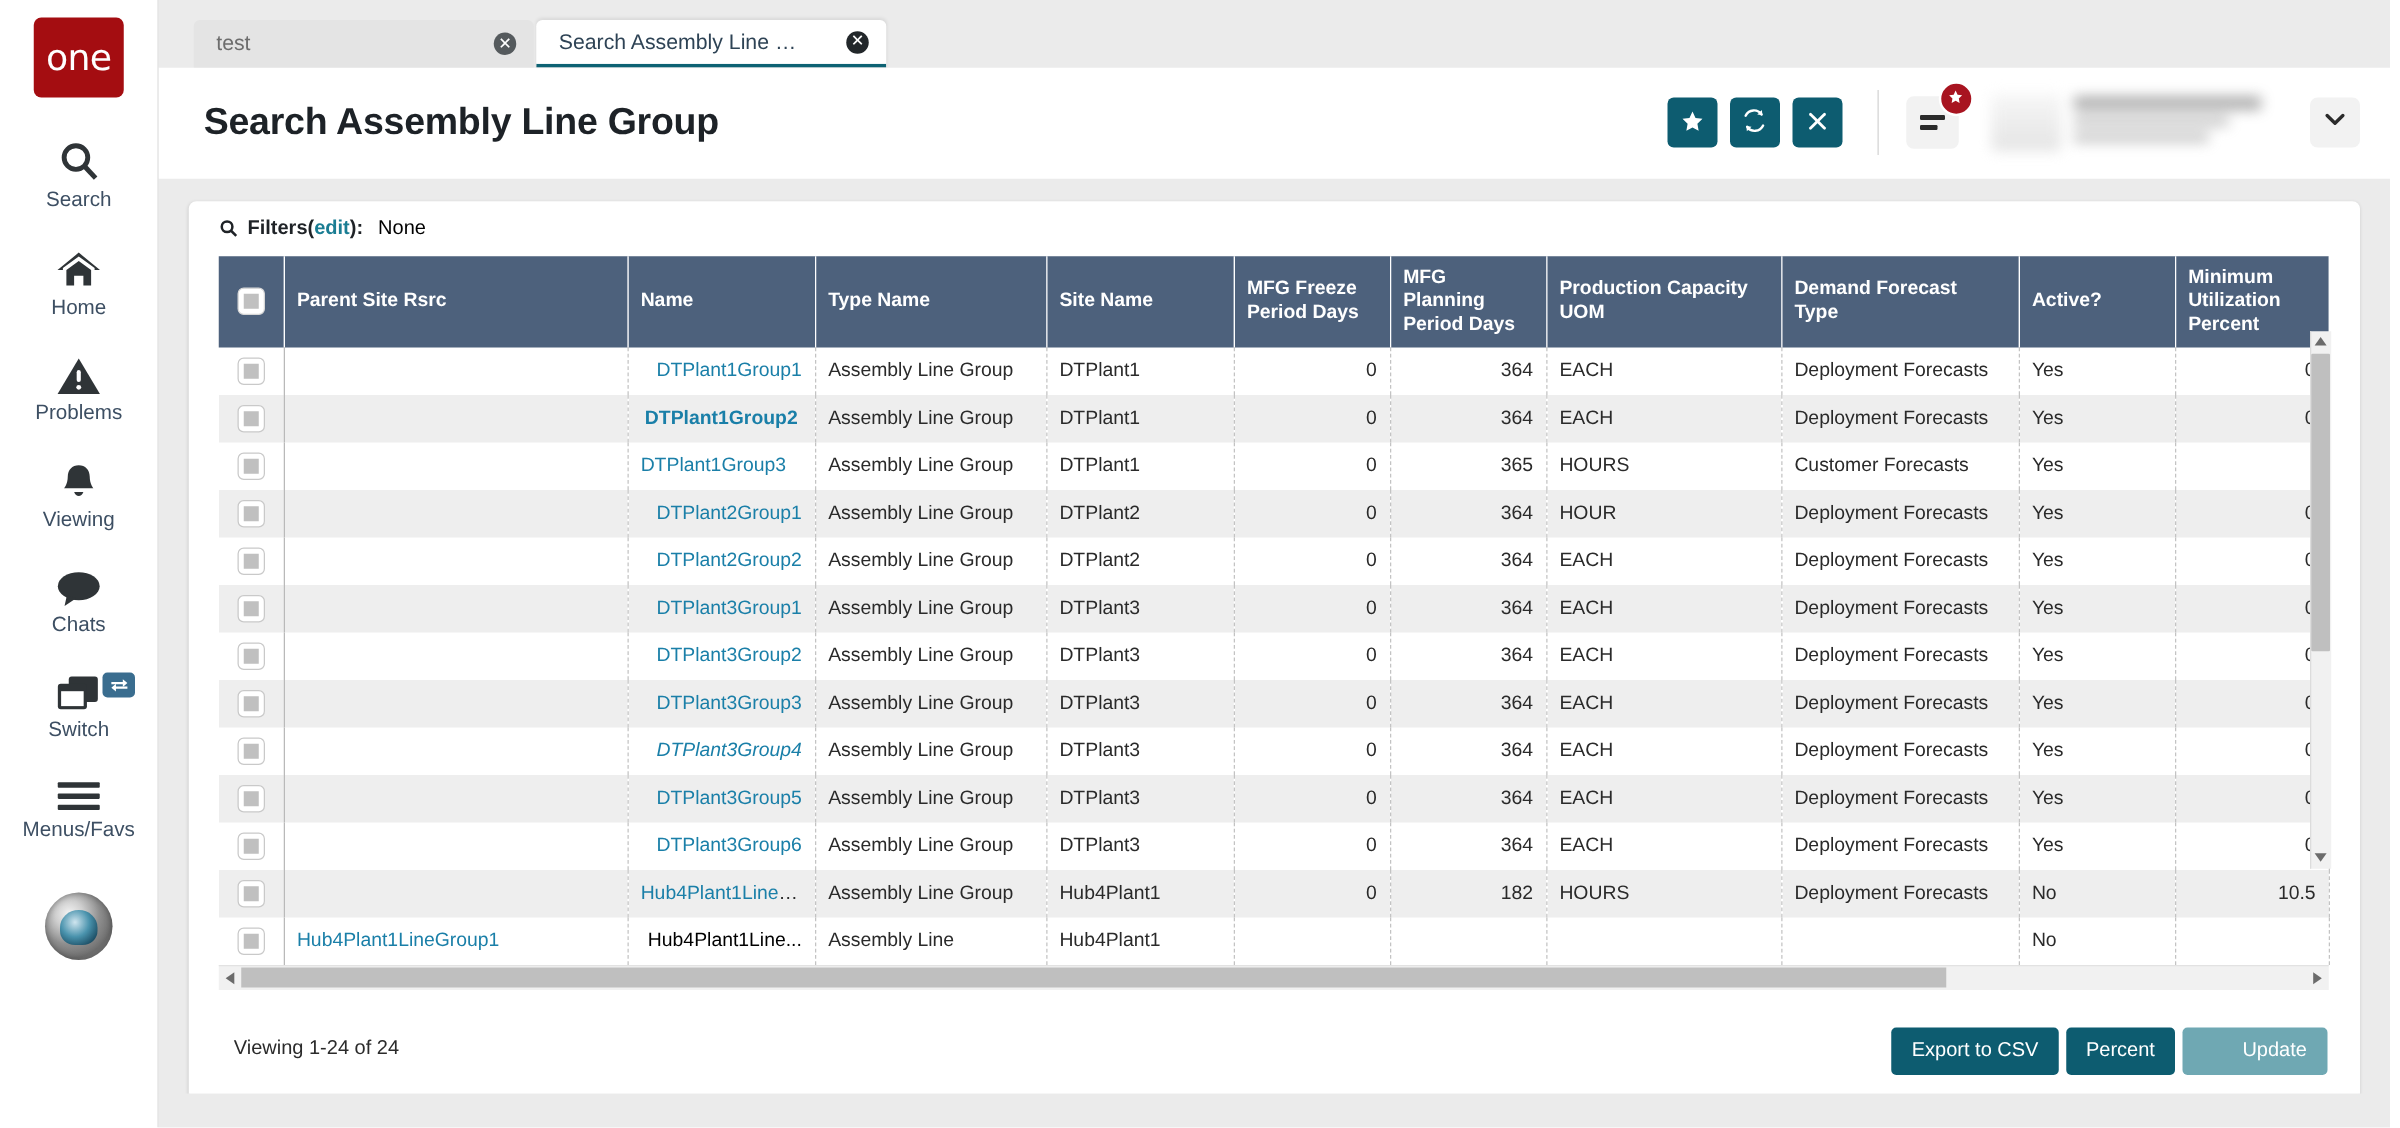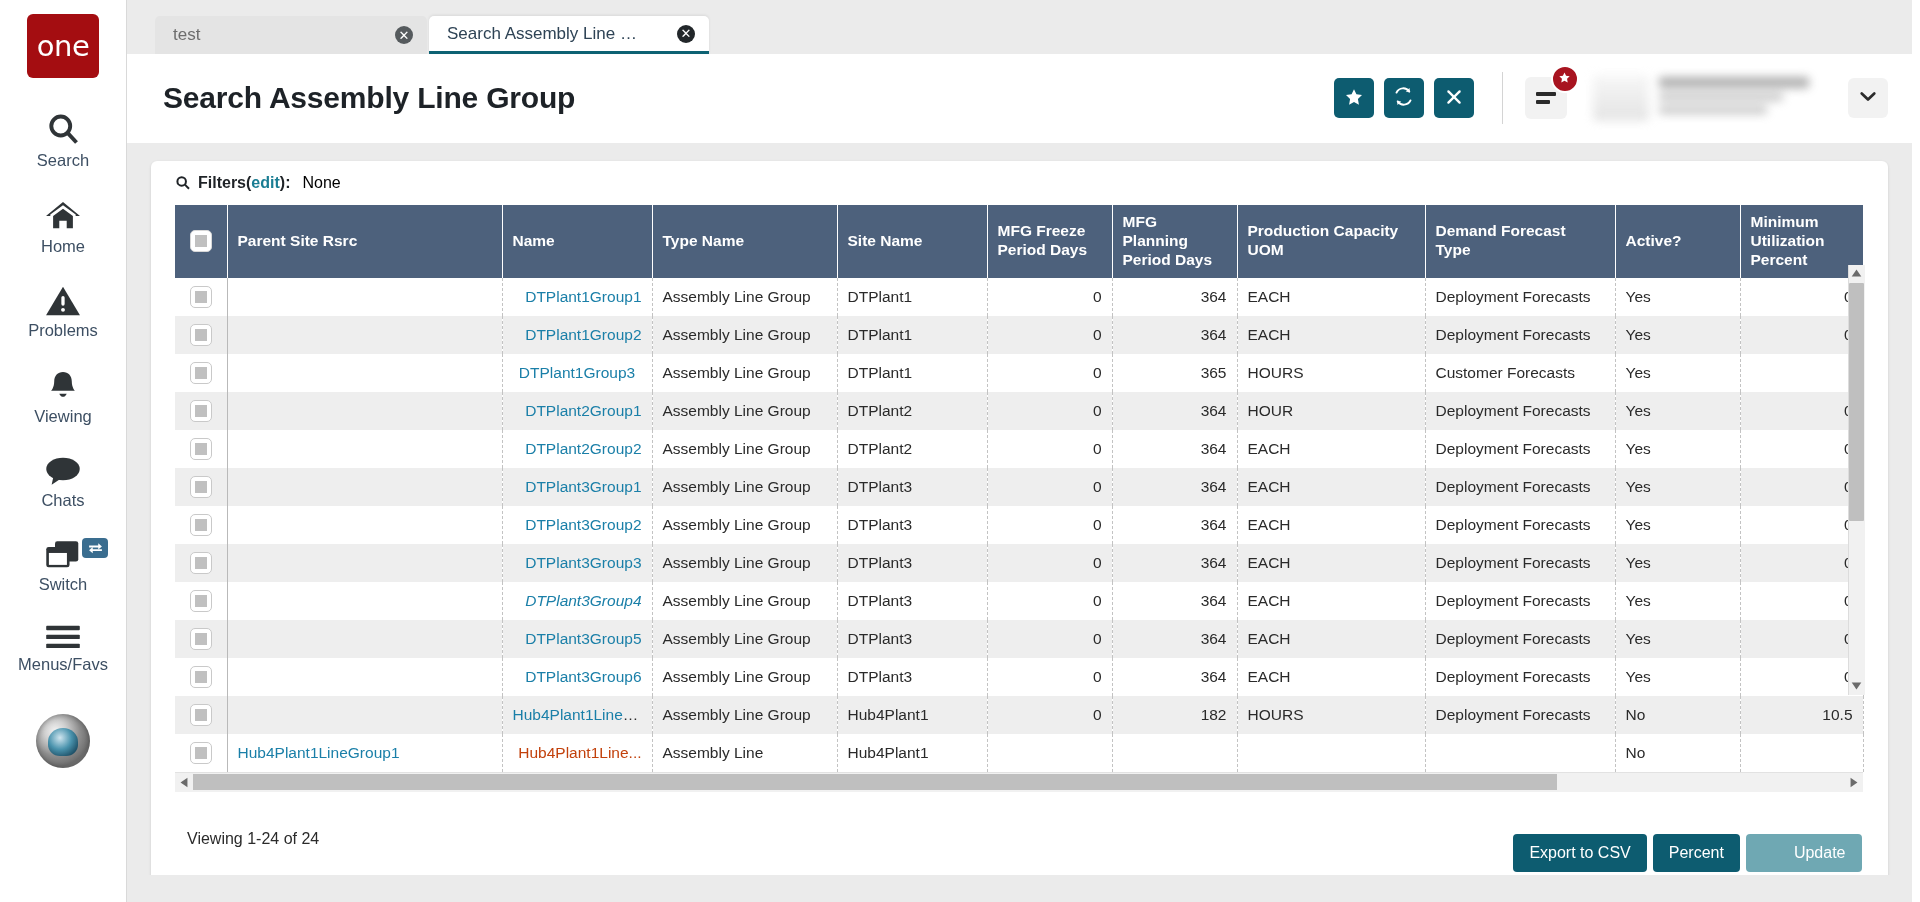--- a/index.html
+++ b/index.html
@@ -399,21 +399,20 @@
     font-size: 16px;
     color: #2b2b2b;
     padding-left: 12px;
   }
   .footer-btns {
     position: absolute;
     right: 26px;
     top: 30px;
     display: flex;
     gap: 6px;
-    margin-top: 12px;
   }
   .btn {
     border: none;
     border-radius: 4px;
     color: #ffffff;
     font-size: 16px;
     padding: 0 16px;
     height: 38px;
     cursor: pointer;
     font-family: "Liberation Sans", sans-serif;
@@ -663,36 +662,36 @@
                   <td>EACH</td>
                   <td>Deployment Forecasts</td>
                   <td>Yes</td>
                   <td class="num">0</td>
                 </tr>
                 <tr>
                   <td class="col-check"><span class="chk">
                       <i></i>
                     </span></td>
                   <td></td>
-                  <td style="text-align: right;"><span class="cell-link">DTPlant1Group2</span></td>
+                  <td style="text-align: center; font-weight: bold;"><span class="cell-link">DTPlant1Group2</span></td>
                   <td>Assembly Line Group</td>
                   <td>DTPlant1</td>
                   <td class="num">0</td>
                   <td class="num">364</td>
                   <td>EACH</td>
                   <td>Deployment Forecasts</td>
                   <td>Yes</td>
                   <td class="num">0</td>
                 </tr>
                 <tr>
                   <td class="col-check"><span class="chk">
                       <i></i>
                     </span></td>
                   <td></td>
-                  <td style="text-align: center;"><span class="cell-link">DTPlant1Group3</span></td>
+                  <td style="text-align: left;"><span class="cell-link">DTPlant1Group3</span></td>
                   <td>Assembly Line Group</td>
                   <td>DTPlant1</td>
                   <td class="num">0</td>
                   <td class="num">365</td>
                   <td>HOURS</td>
                   <td>Customer Forecasts</td>
                   <td>Yes</td>
                   <td class="num"></td>
                 </tr>
                 <tr>
@@ -828,21 +827,21 @@
                   <td>HOURS</td>
                   <td>Deployment Forecasts</td>
                   <td>No</td>
                   <td class="num">10.5</td>
                 </tr>
                 <tr>
                   <td class="col-check"><span class="chk">
                       <i></i>
                     </span></td>
                   <td><span class="cell-link">Hub4Plant1LineGroup1</span></td>
-                  <td style="text-align: right;"><span class="cell-link" style="color: #c2410c;">Hub4Plant1Line...</span></td>
+                  <td style="text-align: right;"><span class="cell-link" style="color: #000000;">Hub4Plant1Line...</span></td>
                   <td>Assembly Line</td>
                   <td>Hub4Plant1</td>
                   <td class="num"></td>
                   <td class="num"></td>
                   <td></td>
                   <td></td>
                   <td>No</td>
                   <td class="num"></td>
                 </tr>
               </tbody>

